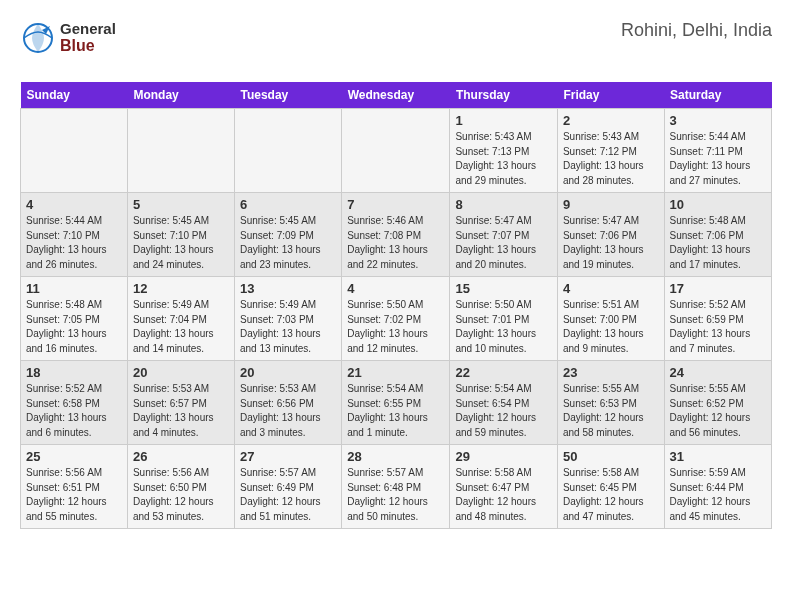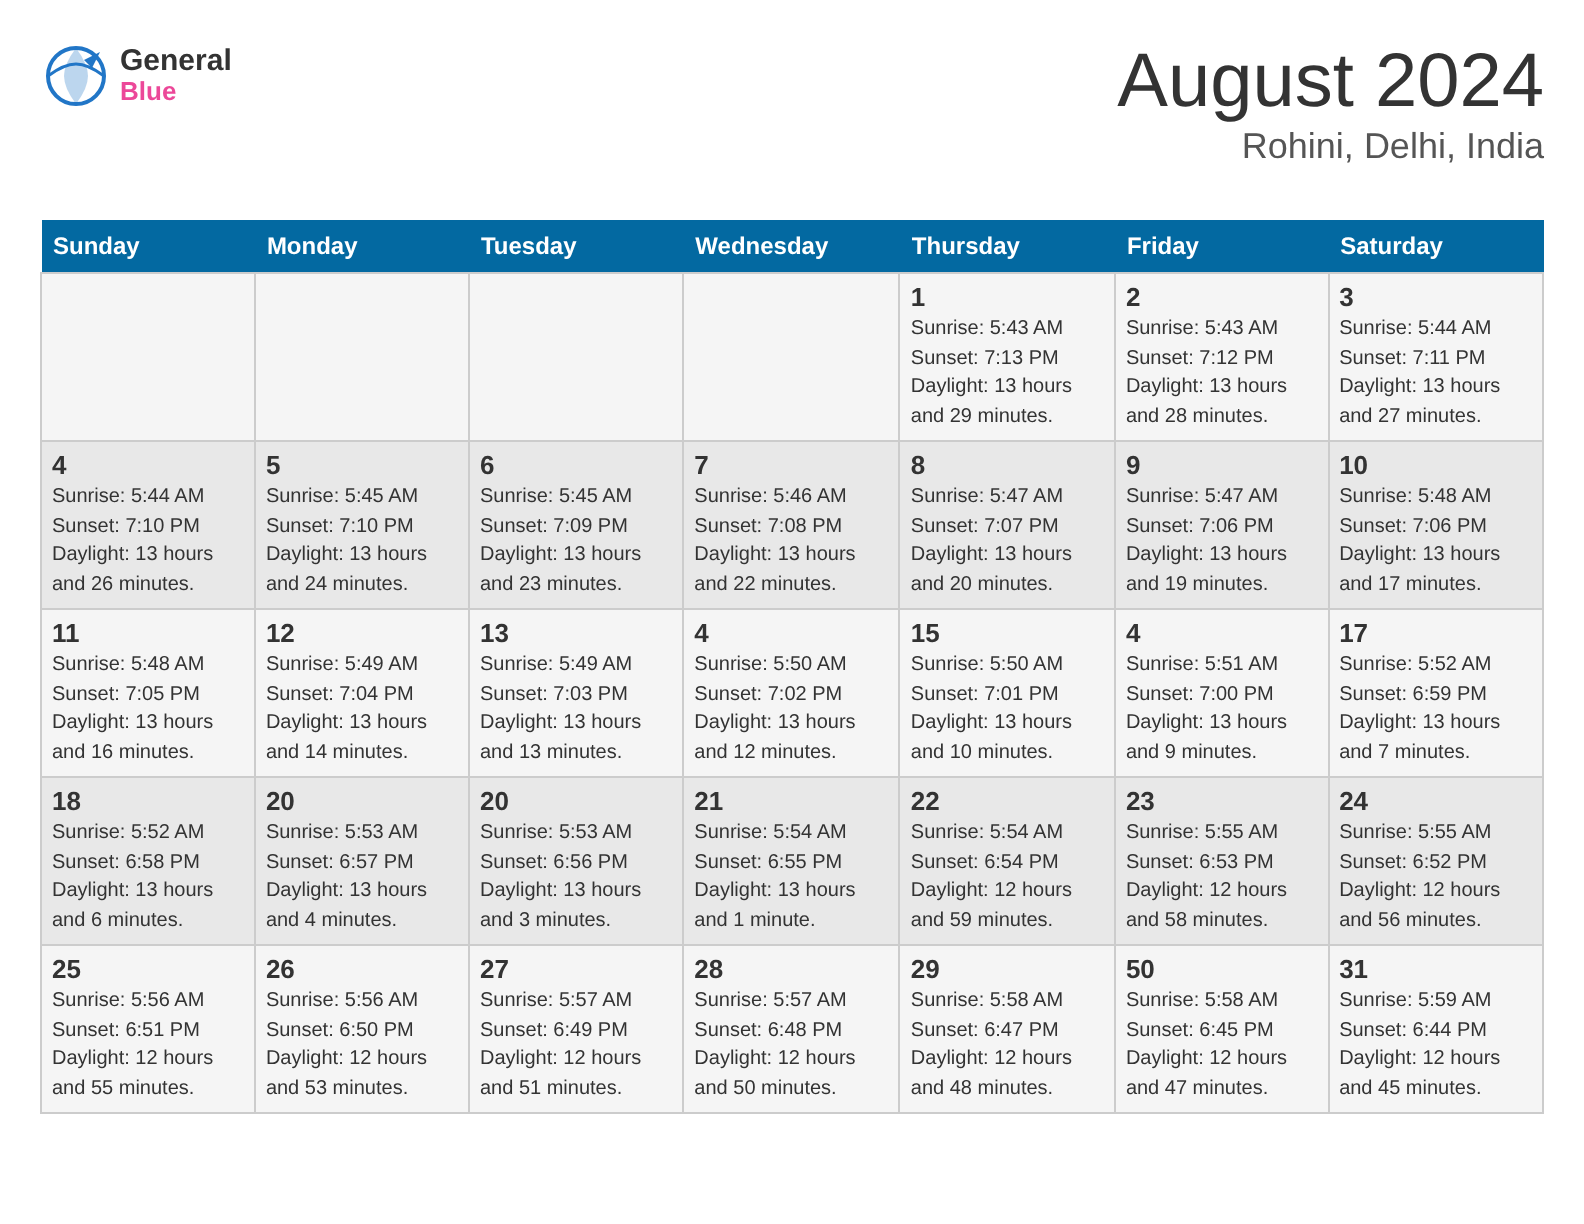--- a/index.html
+++ b/index.html
@@ -23,21 +23,21 @@
     }
     .title-block { text-align: right; }
     .title-block h1 { font-size: 38px; color: #333; font-weight: normal; }
     .title-block h2 { font-size: 18px; color: #555; font-weight: normal; }
     table {
       width: 100%;
       border-collapse: collapse;
       font-size: 11px;
     }
     thead tr th {
-      background-color: #0369a1;
+      background-color: #6d28d9;
       color: #fff;
       text-align: left;
       padding: 6px 6px;
       font-size: 12px;
       font-weight: bold;
     }
     tbody tr td {
       border: 1px solid #ccc;
       padding: 4px 5px;
       vertical-align: top;
@@ -70,25 +70,24 @@
       <rect x="0" y="0" width="36" height="36" fill="none"></rect>
 
       <ellipse cx="18" cy="18" rx="14" ry="14" fill="none" stroke="#2176c7" stroke-width="2"></ellipse>
       <path d="M18 4 Q24 12 24 18 Q24 24 18 32 Q12 24 12 18 Q12 12 18 4Z" fill="#2176c7" opacity="0.3"></path>
       <path d="M4 18 Q12 12 18 12 Q24 12 32 18" fill="none" stroke="#2176c7" stroke-width="1.5"></path>
 
       <path d="M22 10 L30 6 L26 14 Z" fill="#2176c7"></path>
     </svg>
     <div>
       <div style="font-size:15px; font-weight:bold; color:#333; line-height:1.1;">General</div>
-      <div style="font-size:13px; font-weight:bold; color:#ec4899; line-height:1.1;">Blue</div>
+      <div style="font-size:16px; font-weight:bold; color:#7f1d1d; line-height:1.1;">Blue</div>
     </div>
   </div>
   <div class="title-block">
-    <h1>August 2024</h1>
     <h2>Rohini, Delhi, India</h2>
   </div>
 </div>
 
 <table>
   <thead>
     <tr>
 
     <th>Sunday</th>
         <th>Monday</th>

